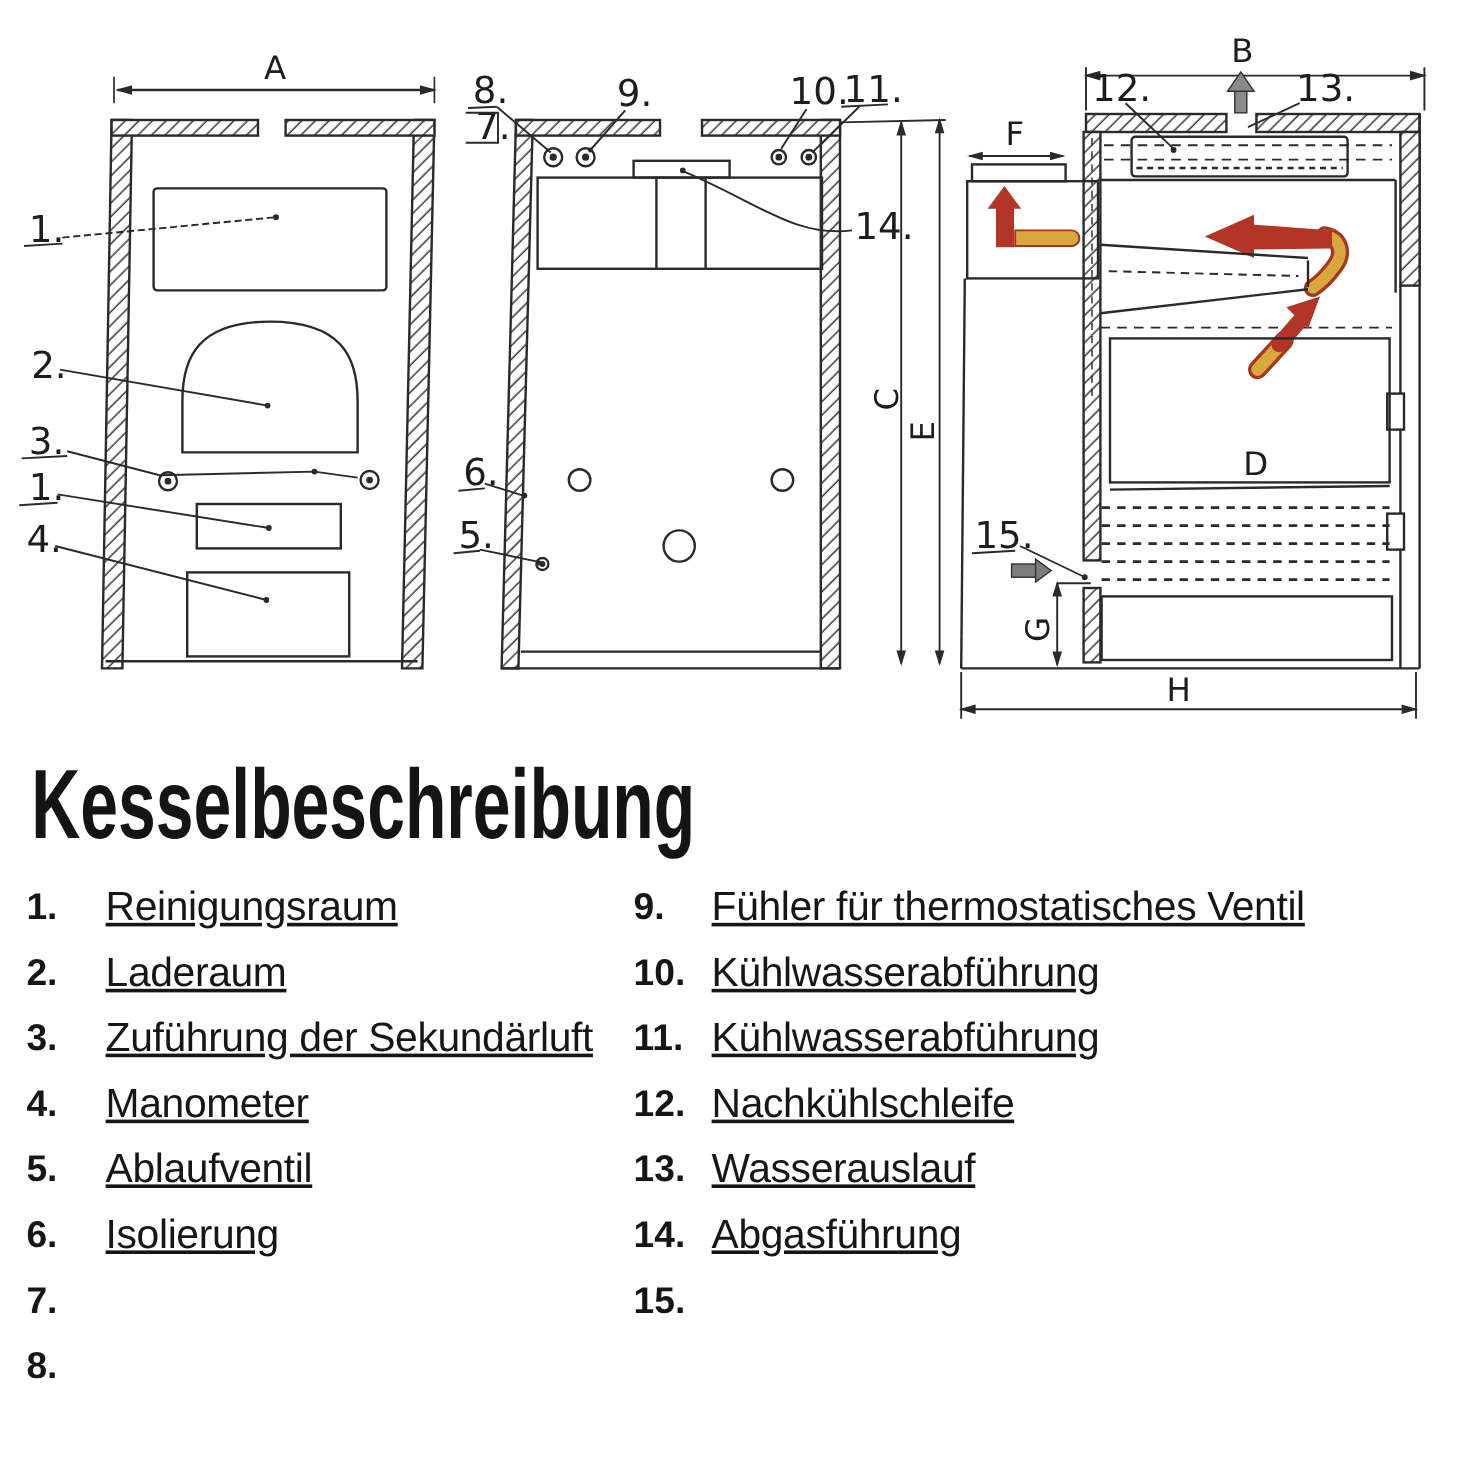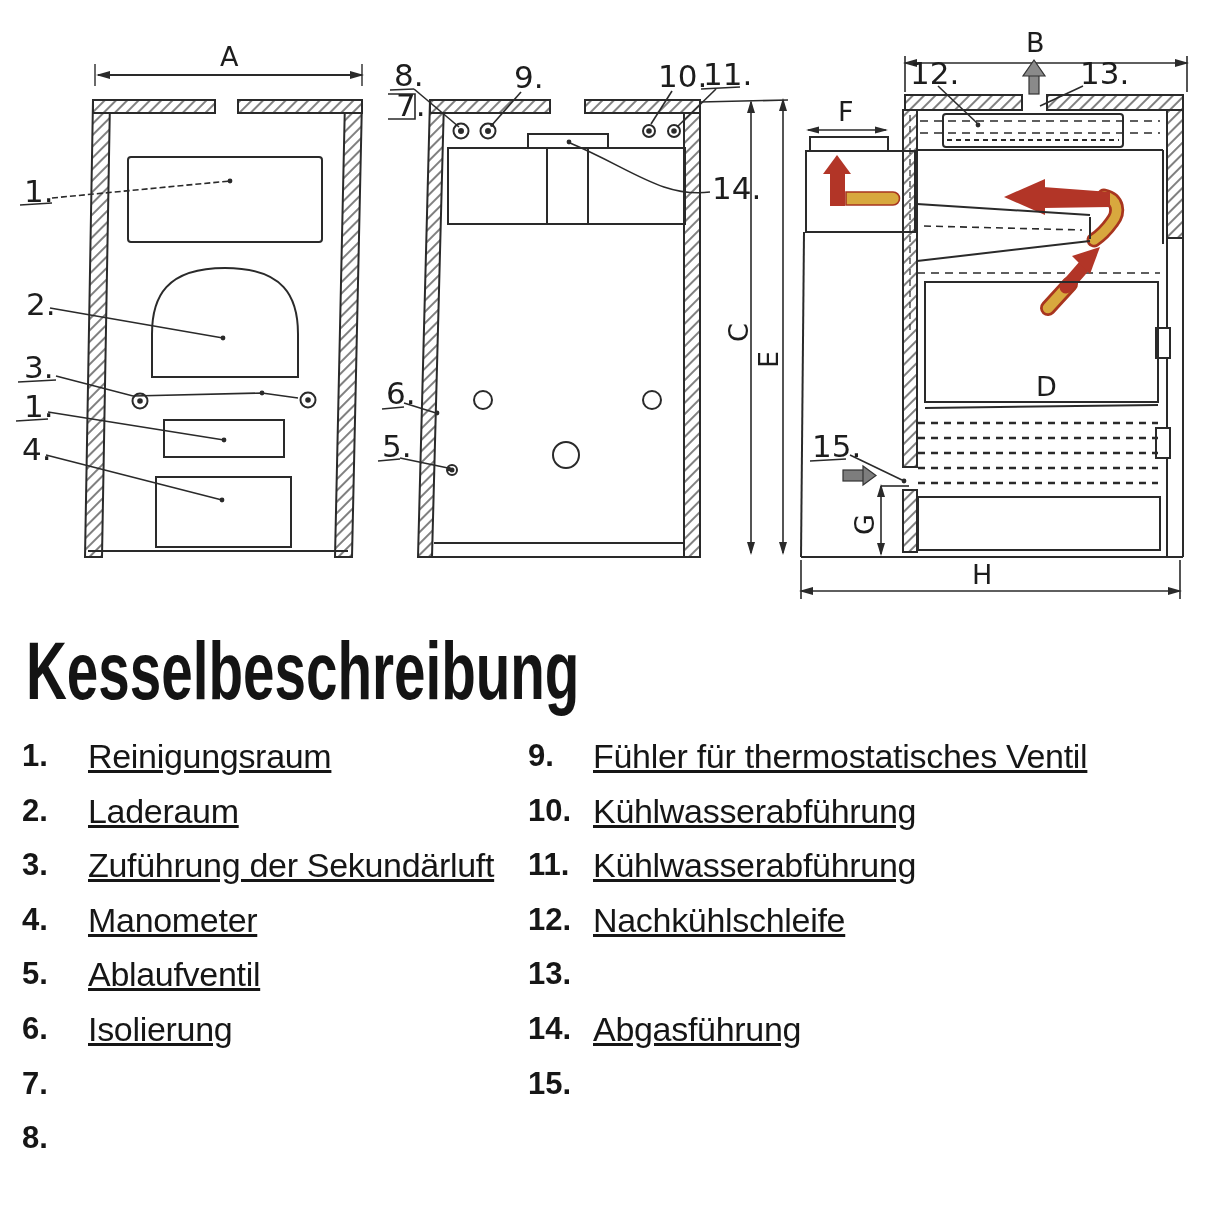--- a/index.html
+++ b/index.html
@@ -324,20 +324,21 @@
       <div class="legend-row">
           <span class="legend-num">11.</span>
           <span class="legend-label">Kühlwasserabführung</span>
         </div>
       <div class="legend-row">
           <span class="legend-num">12.</span>
           <span class="legend-label">Nachkühlschleife</span>
         </div>
       <div class="legend-row">
           <span class="legend-num">13.</span>
+          <span class="legend-label">Wasserauslauf</span>
         </div>
       <div class="legend-row">
           <span class="legend-num">14.</span>
           <span class="legend-label">Abgasführung</span>
         </div>
       <div class="legend-row">
           <span class="legend-num">15.</span>
         </div>
     </div>
   </div>

